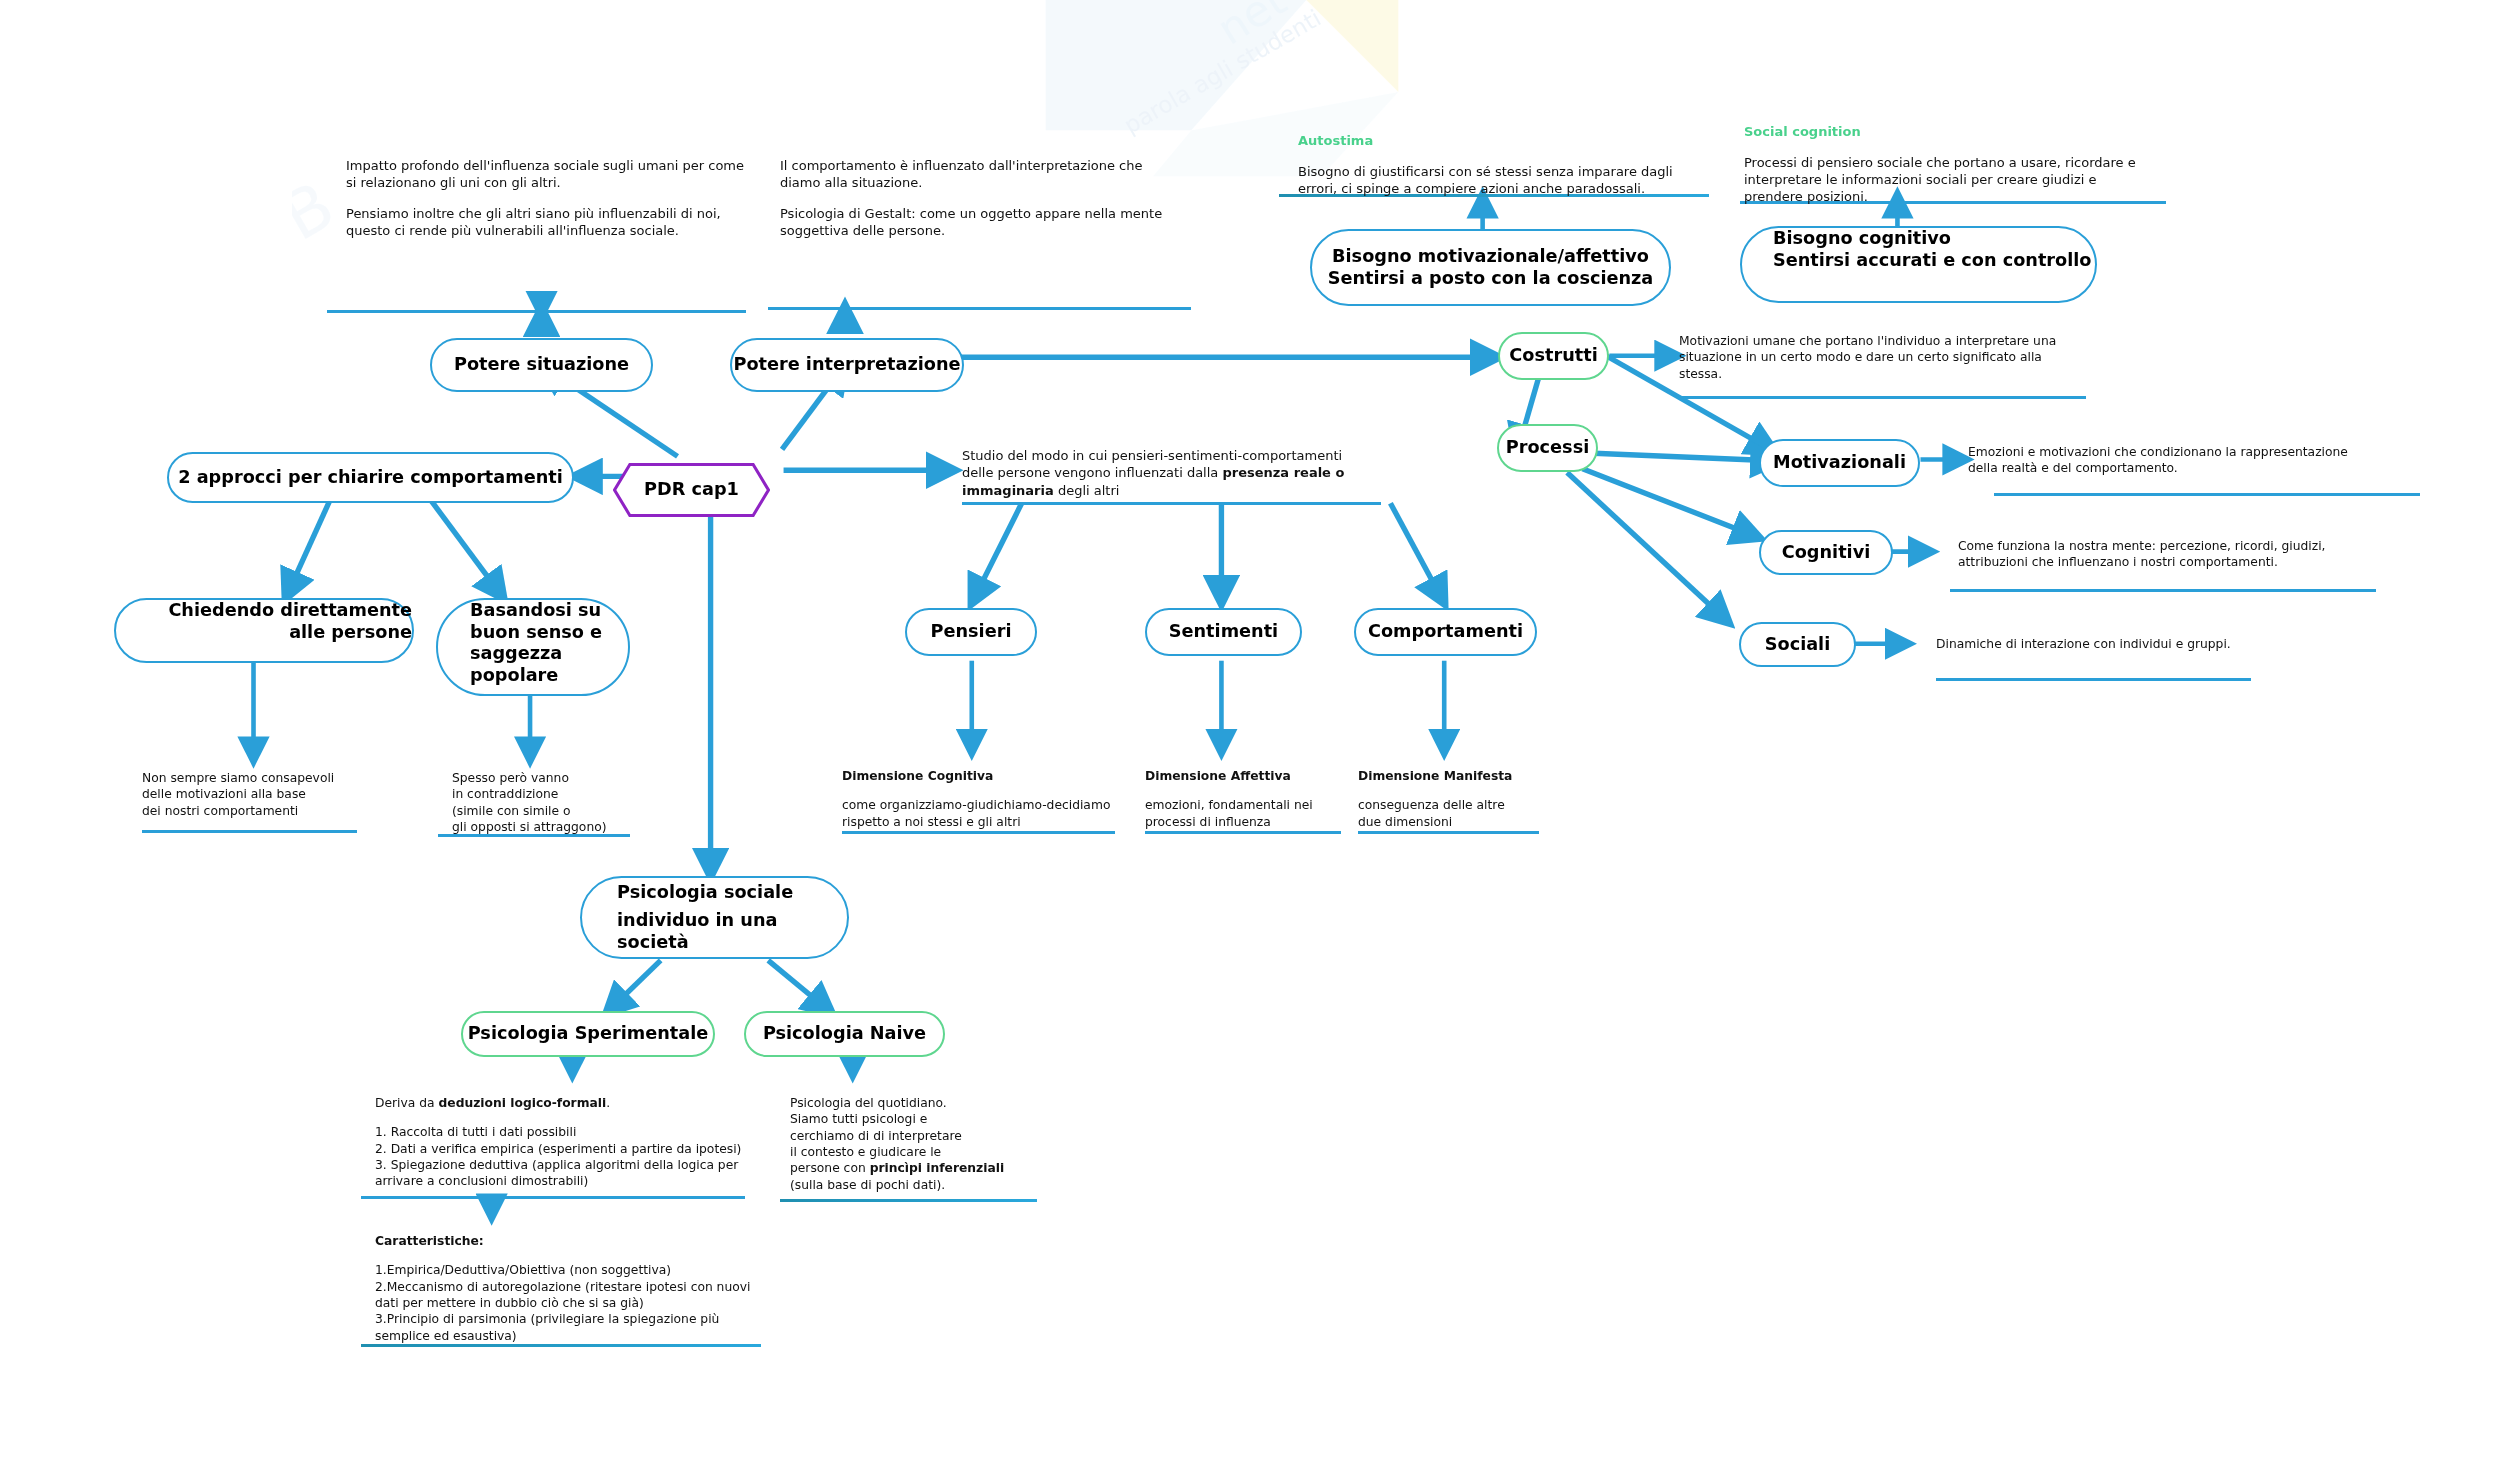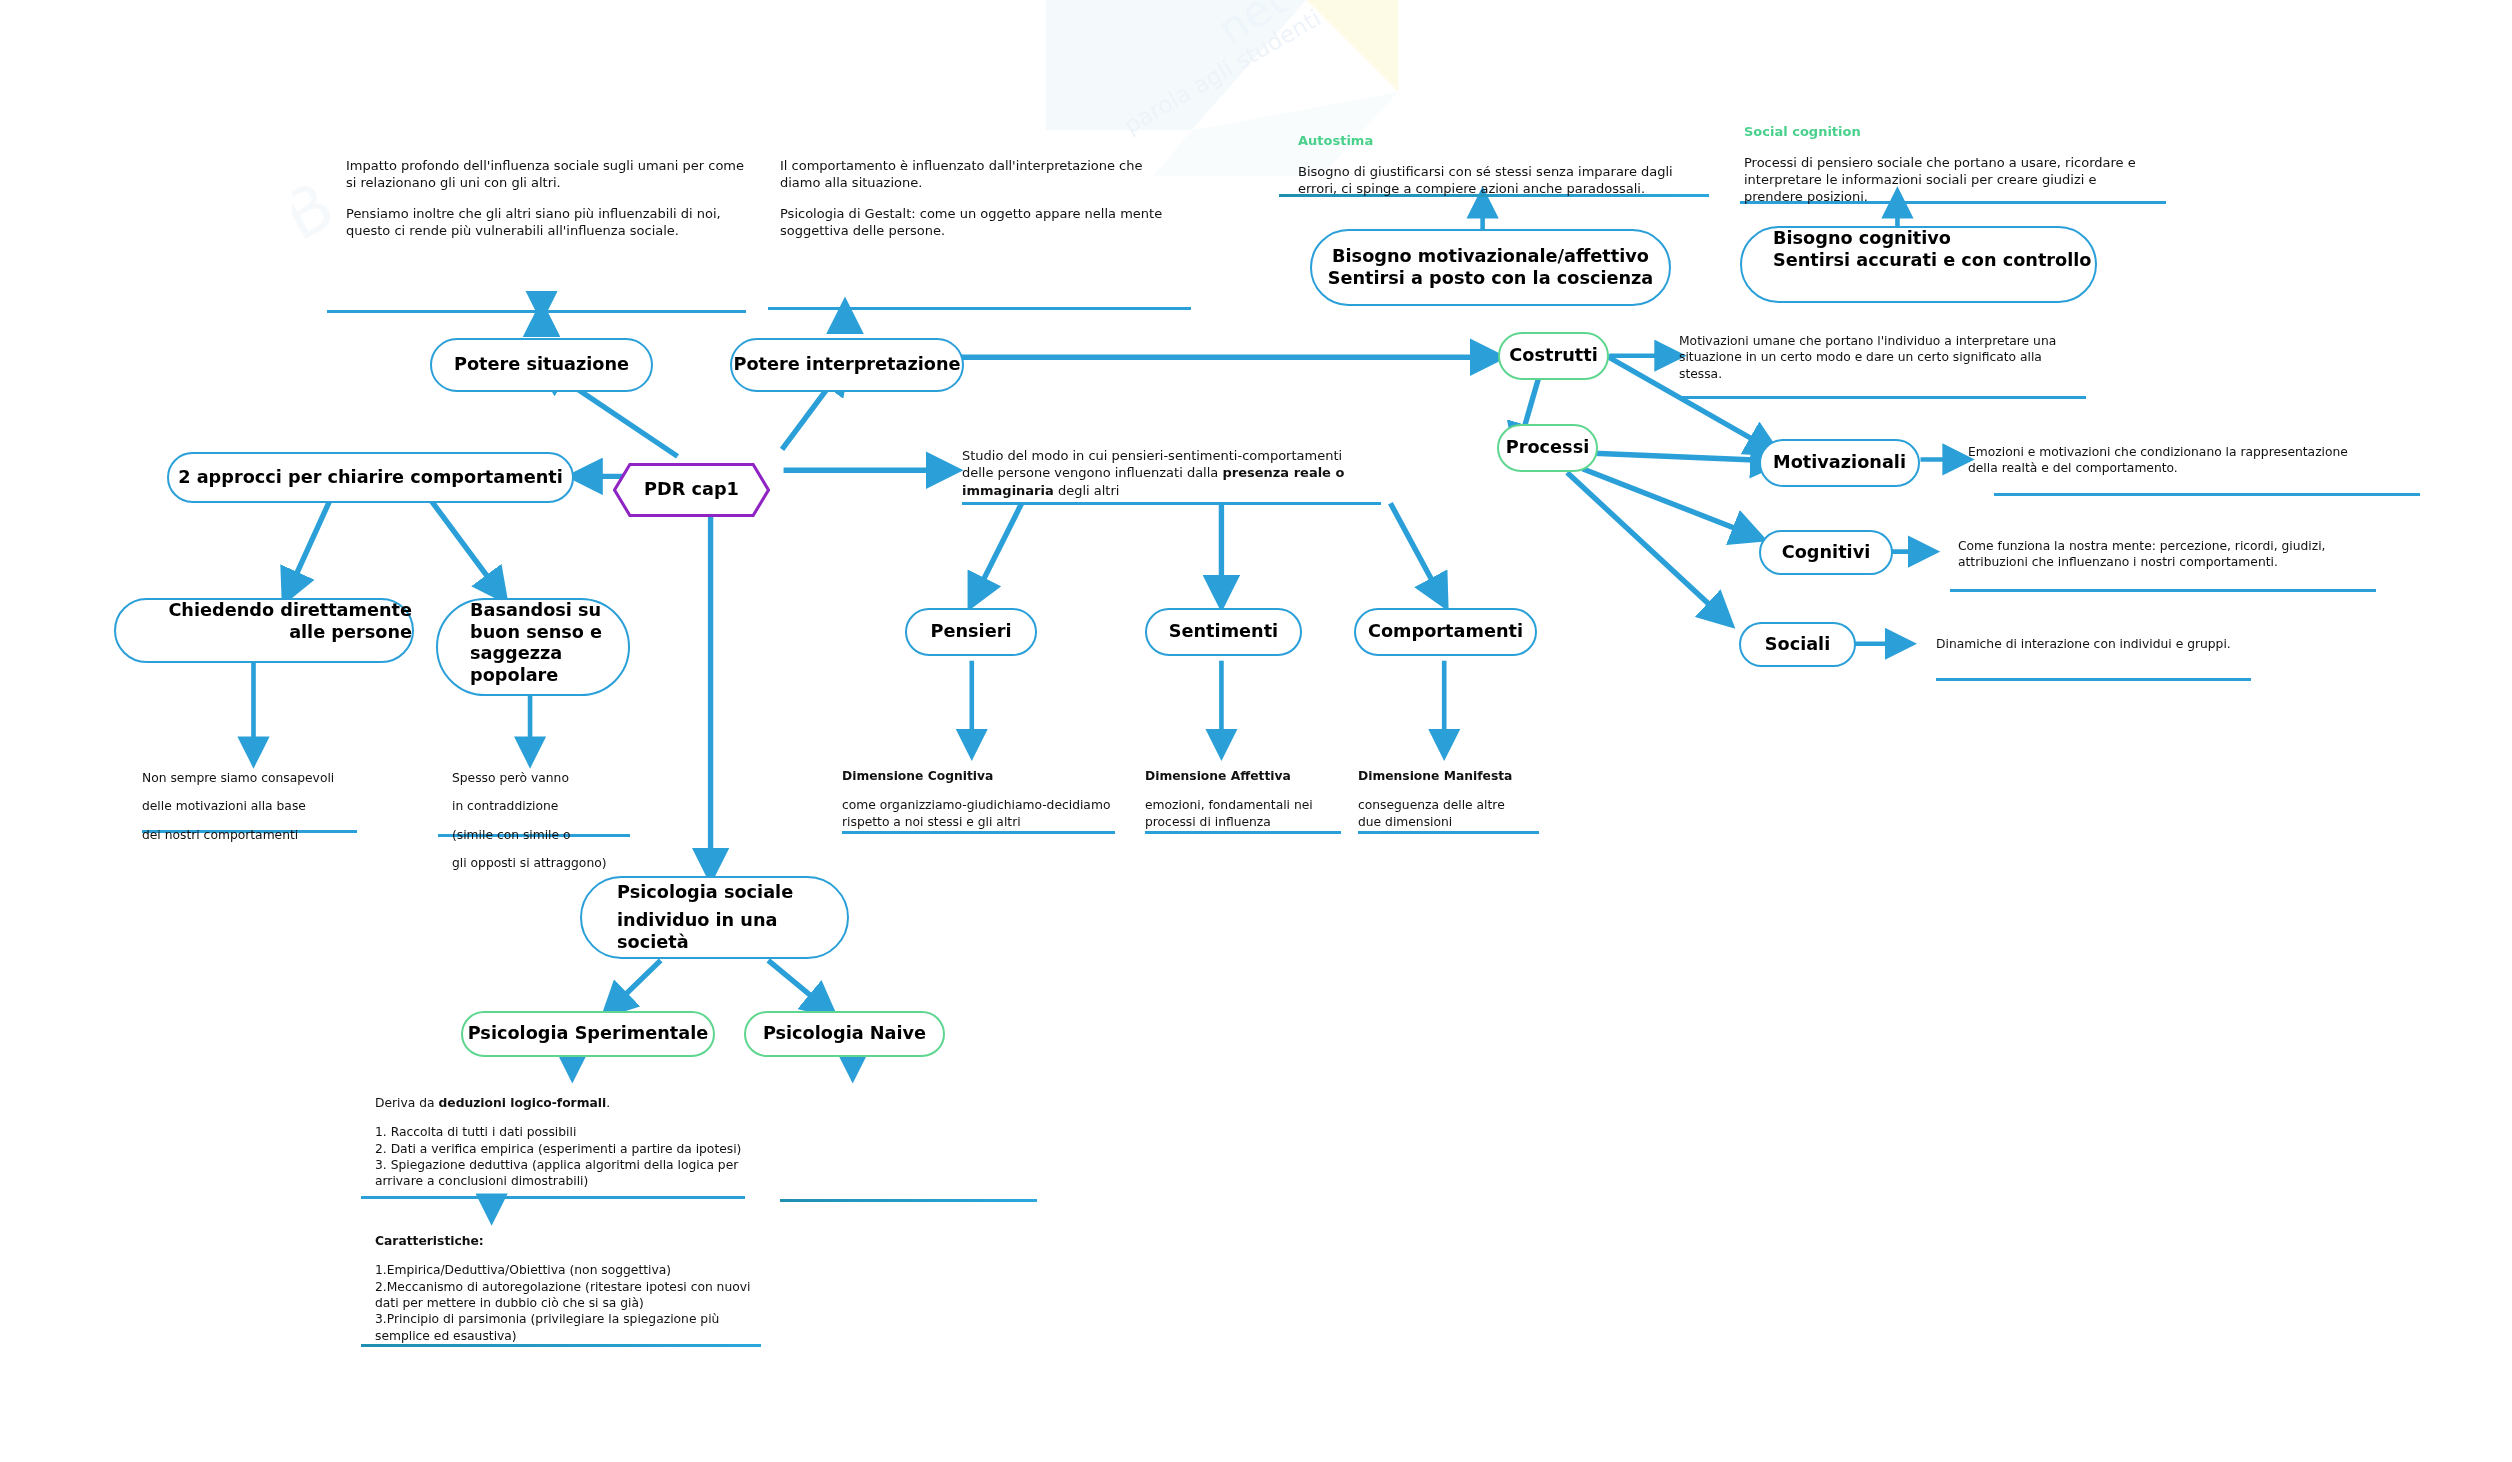--- a/index.html
+++ b/index.html
@@ -61,21 +61,21 @@
     position: absolute;
     color: #111111;
     line-height: 1.33;
     z-index: 4;
   }
   .note .hd { font-weight: bold; }
   .note .grn { color: #49d18c; font-weight: bold; }
   .note .b { font-weight: bold; }
   .note p { margin: 0; }
   .note p + p { margin-top: 1.05em; }
-  .note .tight + .tight { margin-top: 12px; }
+  .note .tight + .tight { margin-top: 0; }
   .rule {
     position: absolute;
     height: 3.1px;
     background: #2a9fd8;
     z-index: 3;
   }
   .rule.teal { background: linear-gradient(90deg,#1f8fb0,#2aa8dd); }
 </style>
 </head>
 <body>
@@ -359,16 +359,24 @@
   <div class="note" style="left:375px;top:1233px;width:384px;font-size:12.3px">
     <p class="hd">Caratteristiche:</p>
     <p>
       <span>1.Empirica/Deduttiva/Obiettiva (non soggettiva)</span><br>
       <span>2.Meccanismo di autoregolazione (ritestare ipotesi con nuovi dati per mettere in dubbio ciò che si sa già)</span><br>
       <span>3.Principio di parsimonia (privilegiare la spiegazione più semplice ed esaustiva)</span>
     </p>
   </div>
   <div class="rule teal" style="left:361px;top:1344px;width:400px"></div>
 
+  <div class="note" style="left:790px;top:1095px;width:261px;font-size:12.3px">
+    <p class="tight">Psicologia del quotidiano.</p>
+    <p class="tight">Siamo tutti psicologi e</p>
+    <p class="tight">cerchiamo di di interpretare</p>
+    <p class="tight">il contesto e giudicare le</p>
+    <p class="tight"><span>persone con </span><span class="b">princìpi inferenziali</span></p>
+    <p class="tight">(sulla base di pochi dati).</p>
+  </div>
   <div class="rule teal" style="left:780px;top:1199px;width:257px"></div>
 
 </div>
 
 
 </body></html>

